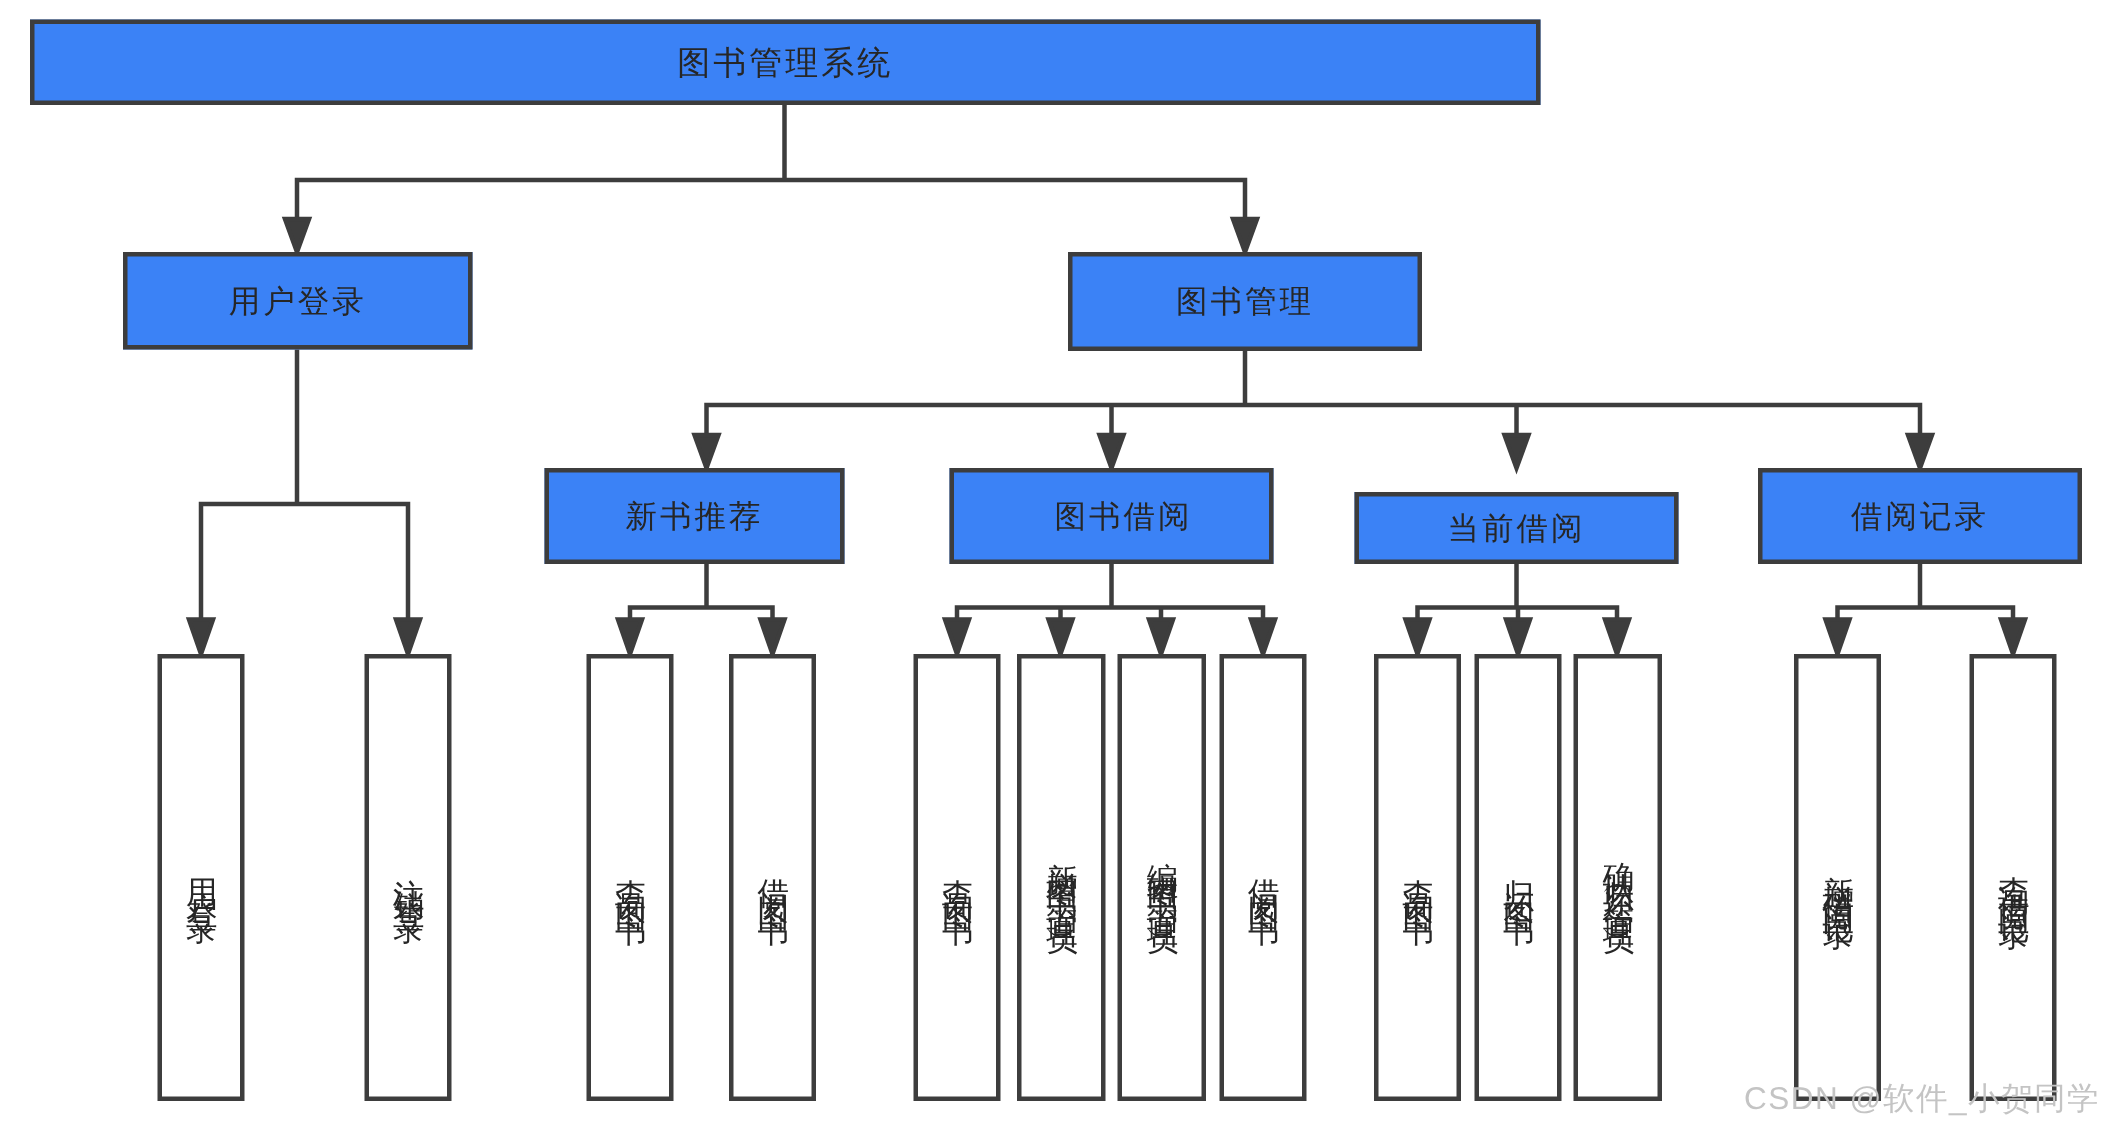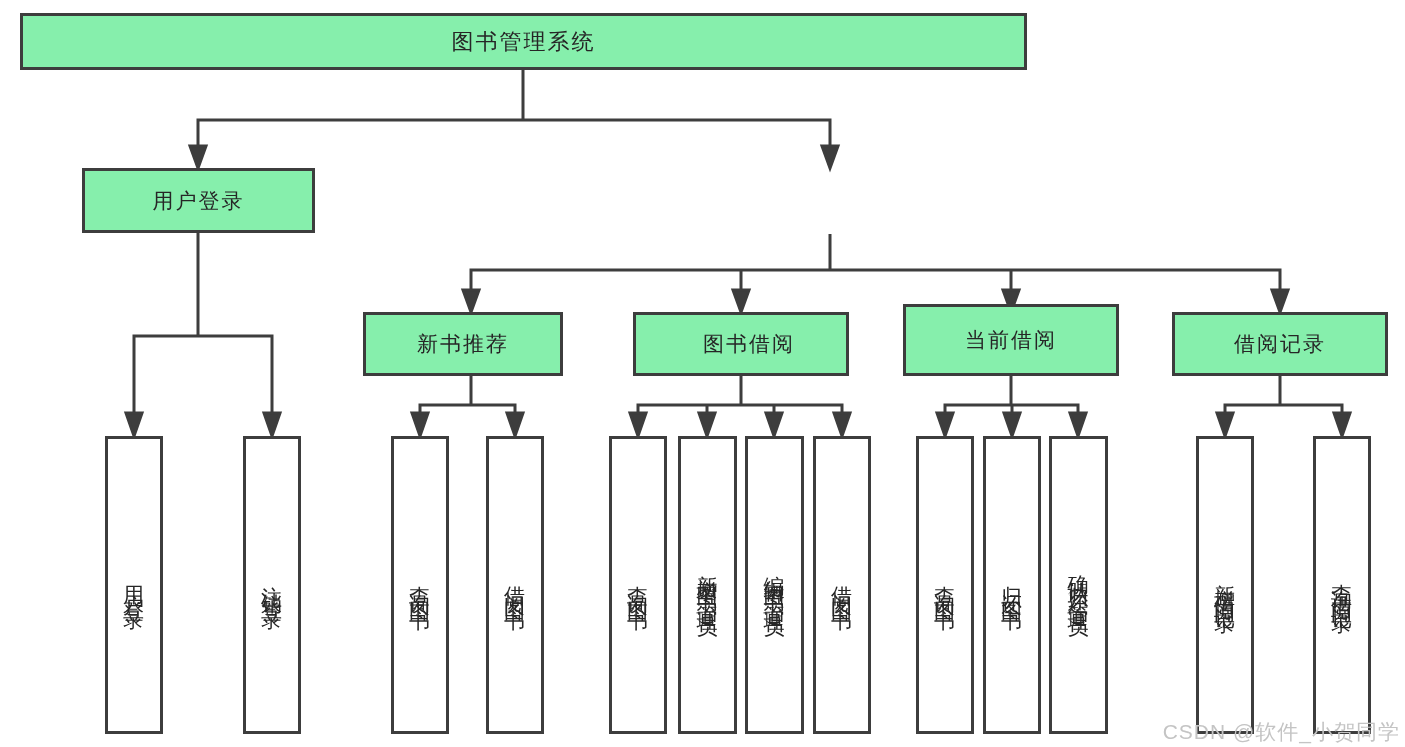--- a/index.html
+++ b/index.html
@@ -20,21 +20,21 @@
     left: 0;
     top: 0;
     width: 1405px;
     height: 747px;
     pointer-events: none;
   }
   .node {
     position: absolute;
     box-sizing: border-box;
     border: 3px solid #3d3d3d;
-    background: #86efac;
+    background: #3b82f6;
     display: flex;
     align-items: center;
     justify-content: center;
     color: #262626;
     font-size: 21px;
     letter-spacing: 2px;
     white-space: nowrap;
     z-index: 2;
   }
   .node.root-node {
@@ -129,28 +129,31 @@
     </g>
   </svg>
 
   <div class="node root-node" style="left:20px; top:13px; width:1007px; height:57px;">
     <span>图书管理系统</span>
   </div>
 
   <div class="node" style="left:82px; top:168px; width:233px; height:65px;">
     <span>用户登录</span>
   </div>
+  <div class="node" style="left:712px; top:168px; width:236px; height:66px;">
+    <span>图书管理</span>
+  </div>
 
   <div class="node" style="left:363px; top:312px; width:200px; height:64px;">
     <span>新书推荐</span>
   </div>
   <div class="node" style="left:633px; top:312px; width:216px; height:64px;padding-left:16px;">
     <span>图书借阅</span>
   </div>
-  <div class="node" style="left:903px; top:304px; width:216px; height:72px;align-items:center;">
+  <div class="node" style="left:903px; top:328px; width:216px; height:48px;align-items:center;">
     <span>当前借阅</span>
   </div>
   <div class="node" style="left:1172px; top:312px; width:216px; height:64px;align-items:center;">
     <span>借阅记录</span>
   </div>
 
   <div class="vnode" style="left:105px; top:436px; width:58px; height:298px;">
     <span class="vtext">用户登录</span>
   </div>
   <div class="vnode" style="left:243px; top:436px; width:58px; height:298px;">

